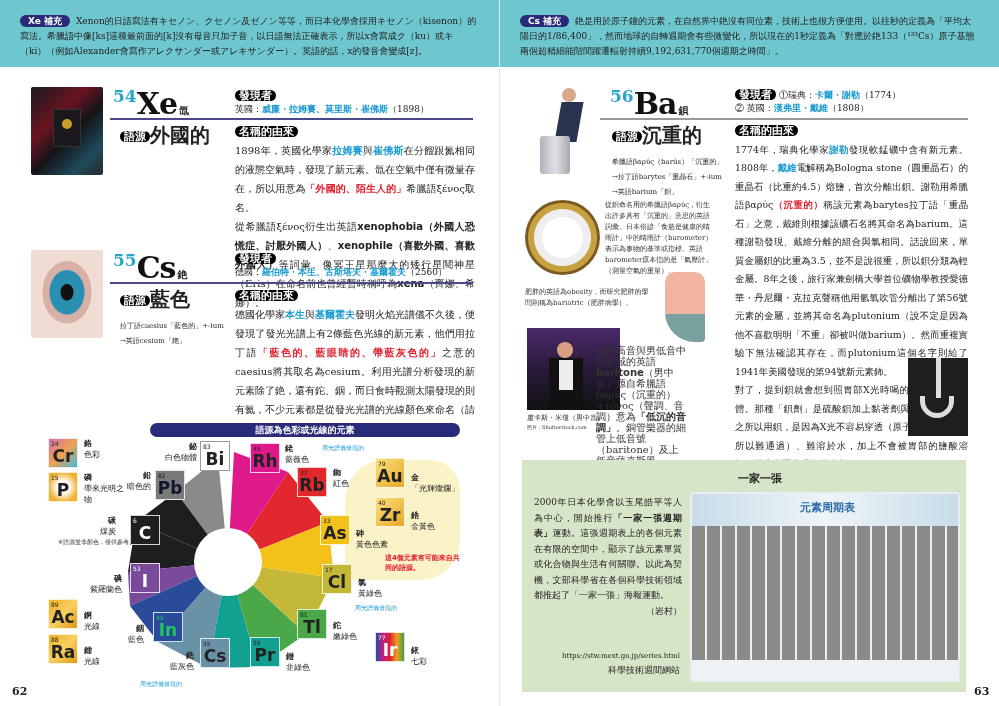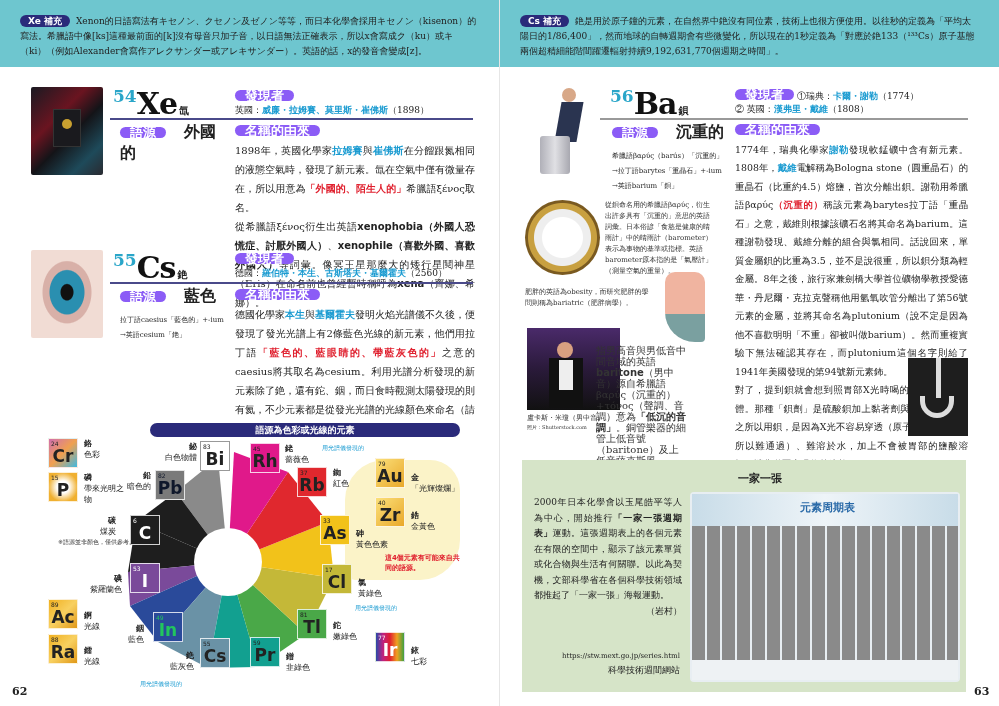--- a/index.html
+++ b/index.html
@@ -8,27 +8,27 @@
 .banner.left{left:0;width:499px}
 .banner.right{left:500px;width:499px;padding-left:20px}
 .tag{display:inline-block;background:#2a2a7a;color:#fff;border-radius:8px;padding:0 8px;font-family:"DejaVu Sans",sans-serif;font-weight:bold;font-size:9px;line-height:12px;margin-right:6px}
 .divider{position:absolute;top:0;left:499px;width:1px;height:706px;background:#e6e6e6}
 .photo{position:absolute;border-radius:2px}
 .elhead{position:absolute;font-family:"DejaVu Serif",serif}
 .elnum{color:#2aa6c9;font-size:17px;vertical-align:top;font-weight:bold}
 .elsym{font-size:30px;font-weight:bold;color:#111;letter-spacing:-1px}
 .elkanji{font-size:10px;font-weight:bold;margin-left:2px}
 .rule{position:absolute;height:2px;background:#4a4a8a}
-.pill{display:inline-block;background:#8b5cf6;color:#fff;border-radius:8px;padding:0 10px;font-family:"DejaVu Sans",sans-serif;font-weight:bold;font-size:13px;line-height:11px}
+.pill{display:inline-block;background:#000000;color:#fff;border-radius:8px;padding:0 4px;font-family:"DejaVu Sans",sans-serif;font-weight:bold;font-size:11px;line-height:11px}
 .disc{position:absolute;font-size:9px;line-height:13px}
 .blue{color:#1a9bd1;font-weight:bold;font-family:"DejaVu Sans",sans-serif}
 .red{color:#e0202e;font-weight:bold;font-family:"DejaVu Sans",sans-serif}
 .bold{font-weight:bold;font-family:"DejaVu Sans",sans-serif}
 .ety{position:absolute}
-.etyword{font-size:16px;font-weight:bold;margin-left:18px;vertical-align:middle}
+.etyword{font-size:20px;font-weight:bold;margin-left:0;vertical-align:middle}
 .etynote{font-size:7px;line-height:15px;margin-top:6px}
 .body{position:absolute;font-size:10px;line-height:19px;text-align:justify}
 .cap{position:absolute;font-size:7px;line-height:11px;color:#333}
 .chartband{position:absolute;left:150px;top:423px;width:310px;height:14px;background:#2a2a7a;border-radius:8px;color:#fff;font-family:"DejaVu Sans",sans-serif;font-weight:bold;font-size:9px;text-align:center;line-height:14px}
 .etile{position:absolute;width:30px;height:30px;font-family:"DejaVu Sans",sans-serif;font-weight:bold;text-align:center;border:1px solid rgba(255,255,255,.8)}
 .etile .n{position:absolute;top:1px;left:2px;font-size:6px;font-weight:normal}
 .etile .s{position:absolute;left:0;right:0;bottom:1px;font-size:17px;line-height:20px}
 .elabel{position:absolute;font-family:"DejaVu Sans",sans-serif;font-size:8px;line-height:11px}
 .elabel b{display:block}
 .ann{position:absolute;font-family:"DejaVu Sans",sans-serif;font-size:6px;color:#1a9bd1}

